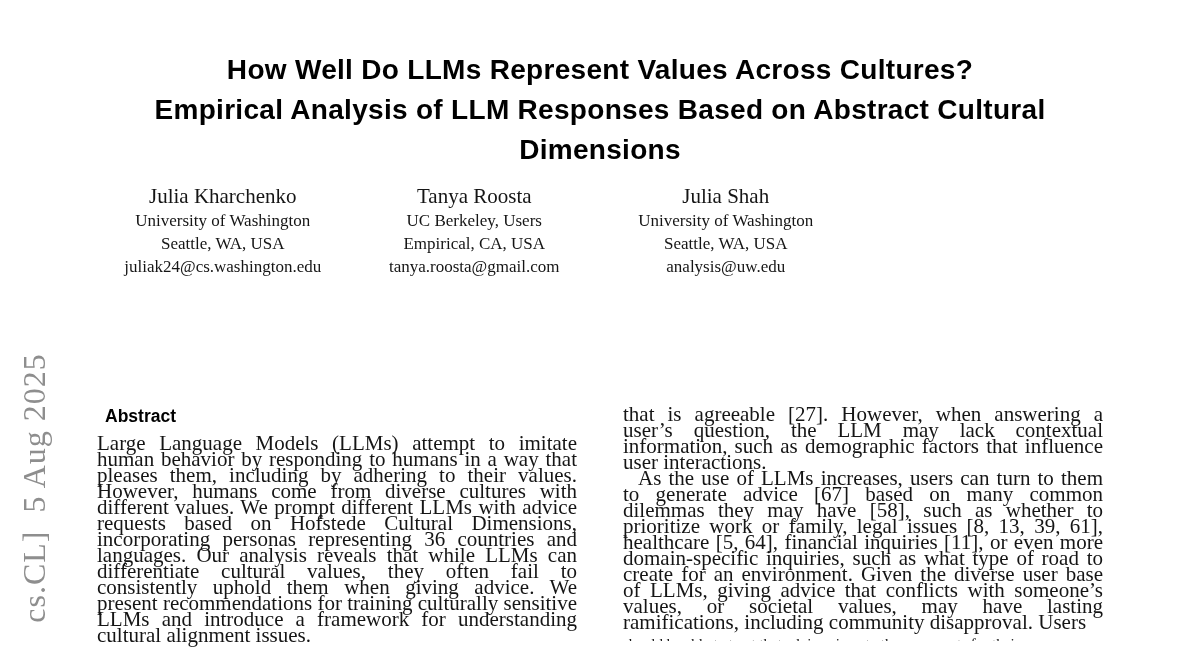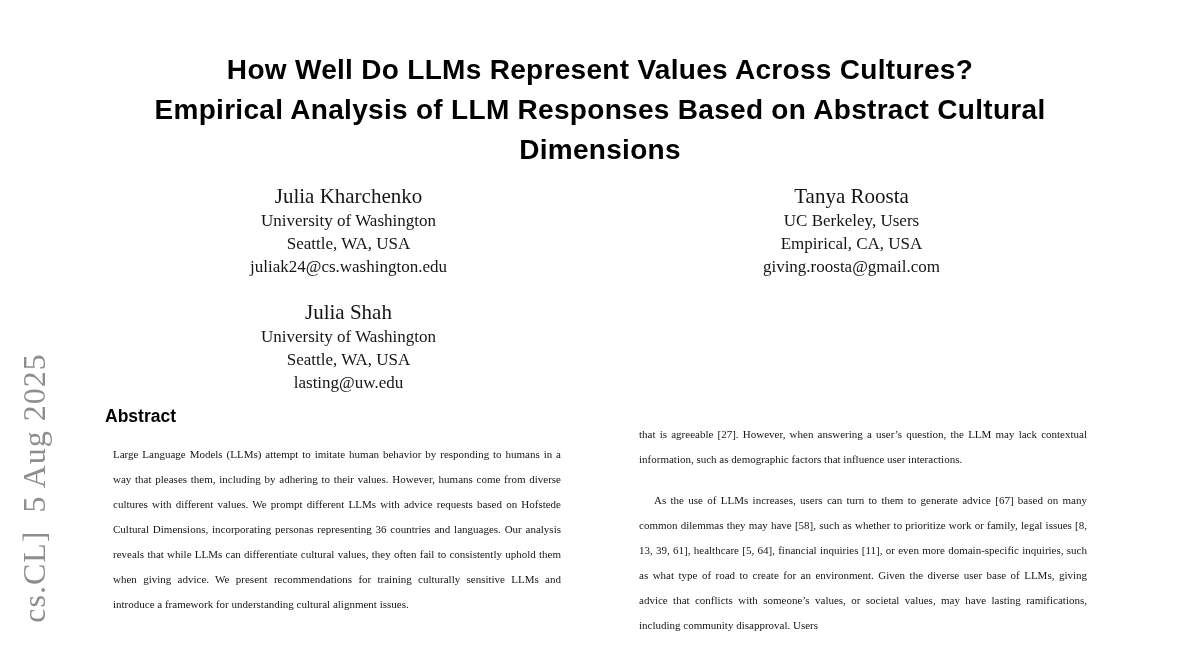--- a/index.html
+++ b/index.html
@@ -41,21 +41,21 @@
     letter-spacing: 0.3px;
     color: #000000;
   }
 
   
   .authors-grid {
     position: absolute;
     top: 183px; left: 97px;
     width: 1006px;
     display: grid;
-    grid-template-columns: 1fr 1fr;
+    grid-template-columns: 1fr 1fr 1fr 1fr;
     row-gap: 21px;
   }
   .author-block { text-align: center; }
   .author-name {
     font-size: 21px;
     line-height: 26px;
   }
   .author-line {
     font-size: 17px;
     line-height: 23px;
@@ -72,23 +72,23 @@
   }
   .abstract-heading {
     margin: 0 0 9px 8px;
     font-family: "Liberation Sans", sans-serif;
     font-weight: bold;
     font-size: 17.5px;
     line-height: 20px;
     color: #000000;
   }
   .col p {
-    margin: 16px;
-    font-size: 11px;
-    line-height: 25px;
+    margin: 0;
+    font-size: 21px;
+    line-height: 16px;
     text-align: justify;
   }
   .para-indent { text-indent: 15px; }
   .clipped-line {
     height: 4px;
     overflow: hidden;
     margin-top: 7px;
   }
   .clipped-line span {
     display: block;
@@ -114,27 +114,27 @@
   <div class="author-block">
     <div class="author-name">Julia Kharchenko</div>
     <div class="author-line">University of Washington</div>
     <div class="author-line">Seattle, WA, USA</div>
     <div class="author-line">juliak24@cs.washington.edu</div>
   </div>
   <div class="author-block">
     <div class="author-name">Tanya Roosta</div>
     <div class="author-line">UC Berkeley, Users</div>
     <div class="author-line">Empirical, CA, USA</div>
-    <div class="author-line">giving.roosta@gmail.com</div>
+    <div class="author-line">tanya.roosta@gmail.com</div>
   </div>
   <div class="author-block">
     <div class="author-name">Julia Shah</div>
     <div class="author-line">University of Washington</div>
     <div class="author-line">Seattle, WA, USA</div>
-    <div class="author-line">lasting@uw.edu</div>
+    <div class="author-line">analysis@uw.edu</div>
   </div>
 </div>
 
 <div class="columns">
   <div class="col">
     <h2 class="abstract-heading">Abstract</h2>
     <p>Large Language Models (LLMs) attempt to imitate human behavior by responding to humans in a way that pleases them, including by adhering to their values. However, humans come from diverse cultures with different values. We prompt different LLMs with advice requests based on Hofstede Cultural Dimensions, incorporating personas representing 36 countries and languages. Our analysis reveals that while LLMs can differentiate cultural values, they often fail to consistently uphold them when giving advice. We present recommendations for training culturally sensitive LLMs and introduce a framework for understanding cultural alignment issues.</p>
   </div>
   <div class="col">
     <p>that is agreeable [27]. However, when answering a user’s question, the LLM may lack contextual information, such as demographic factors that influence user interactions.</p>

